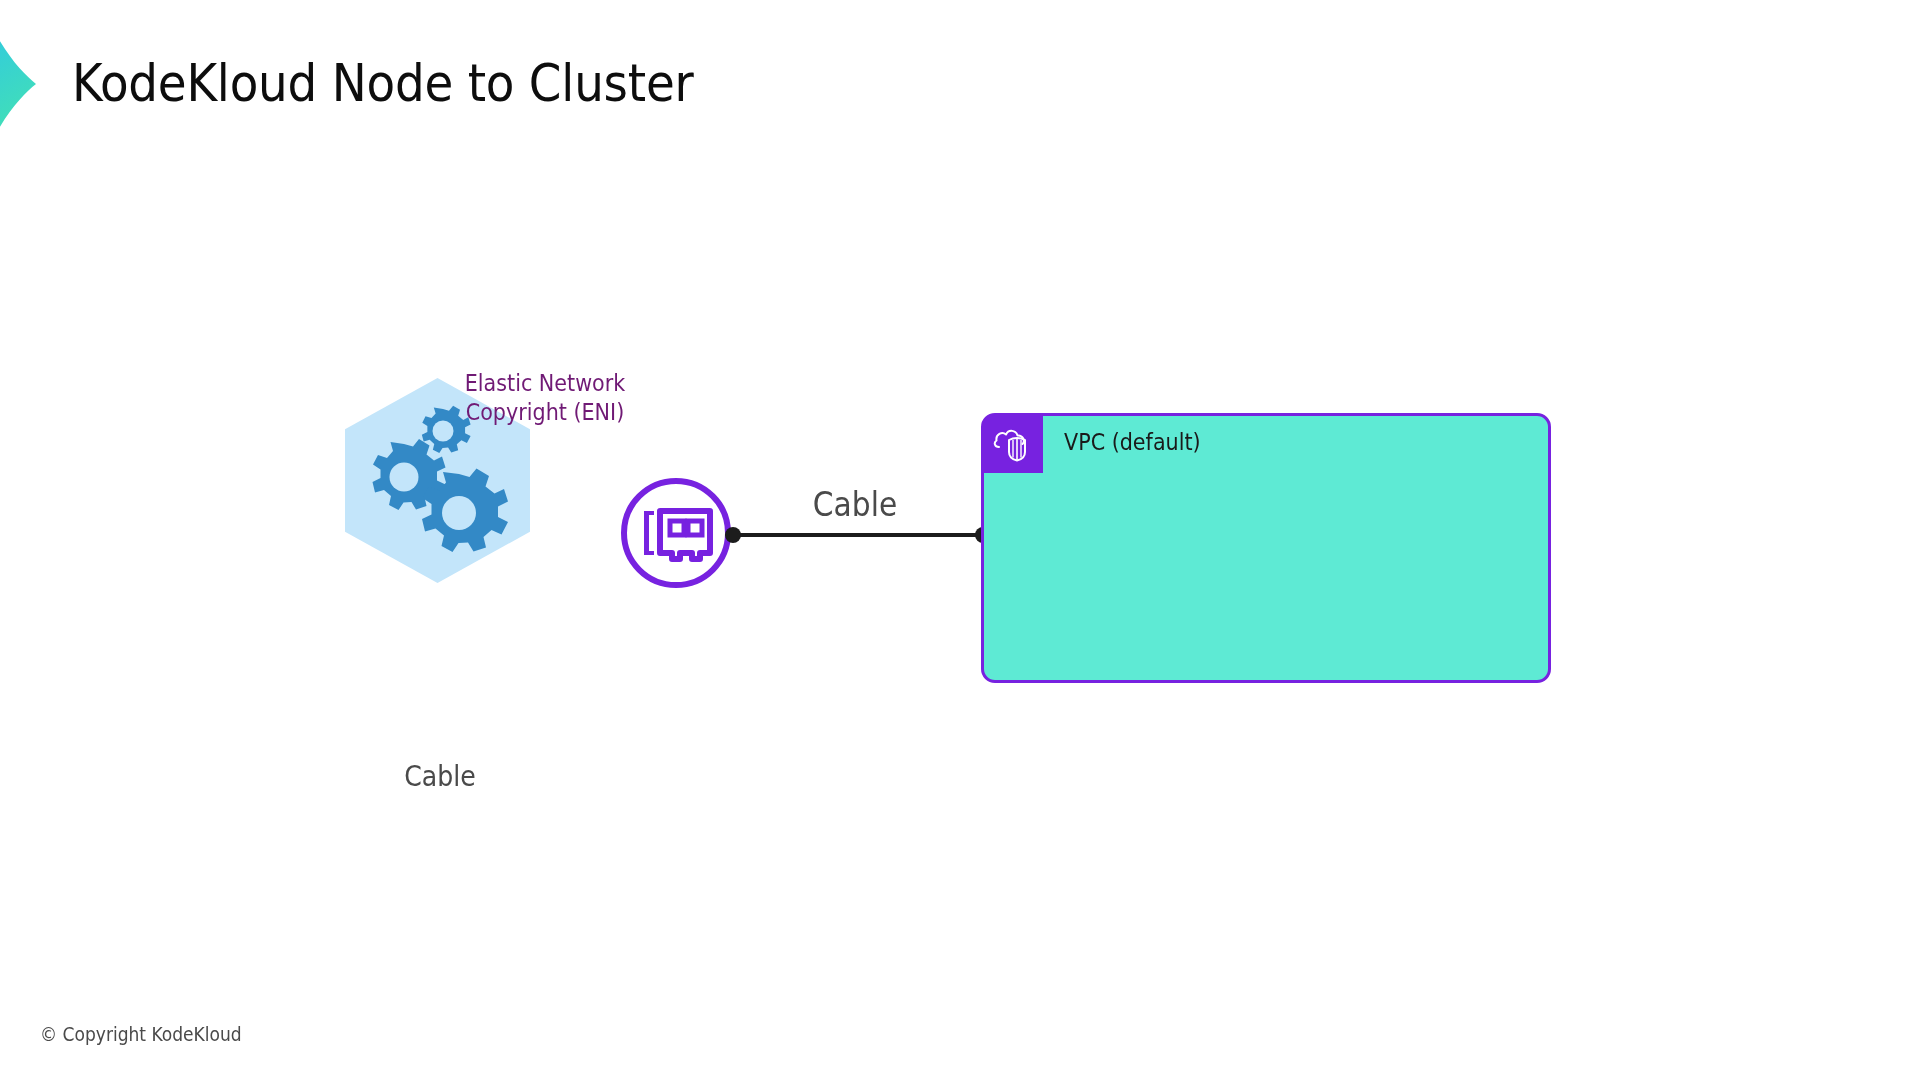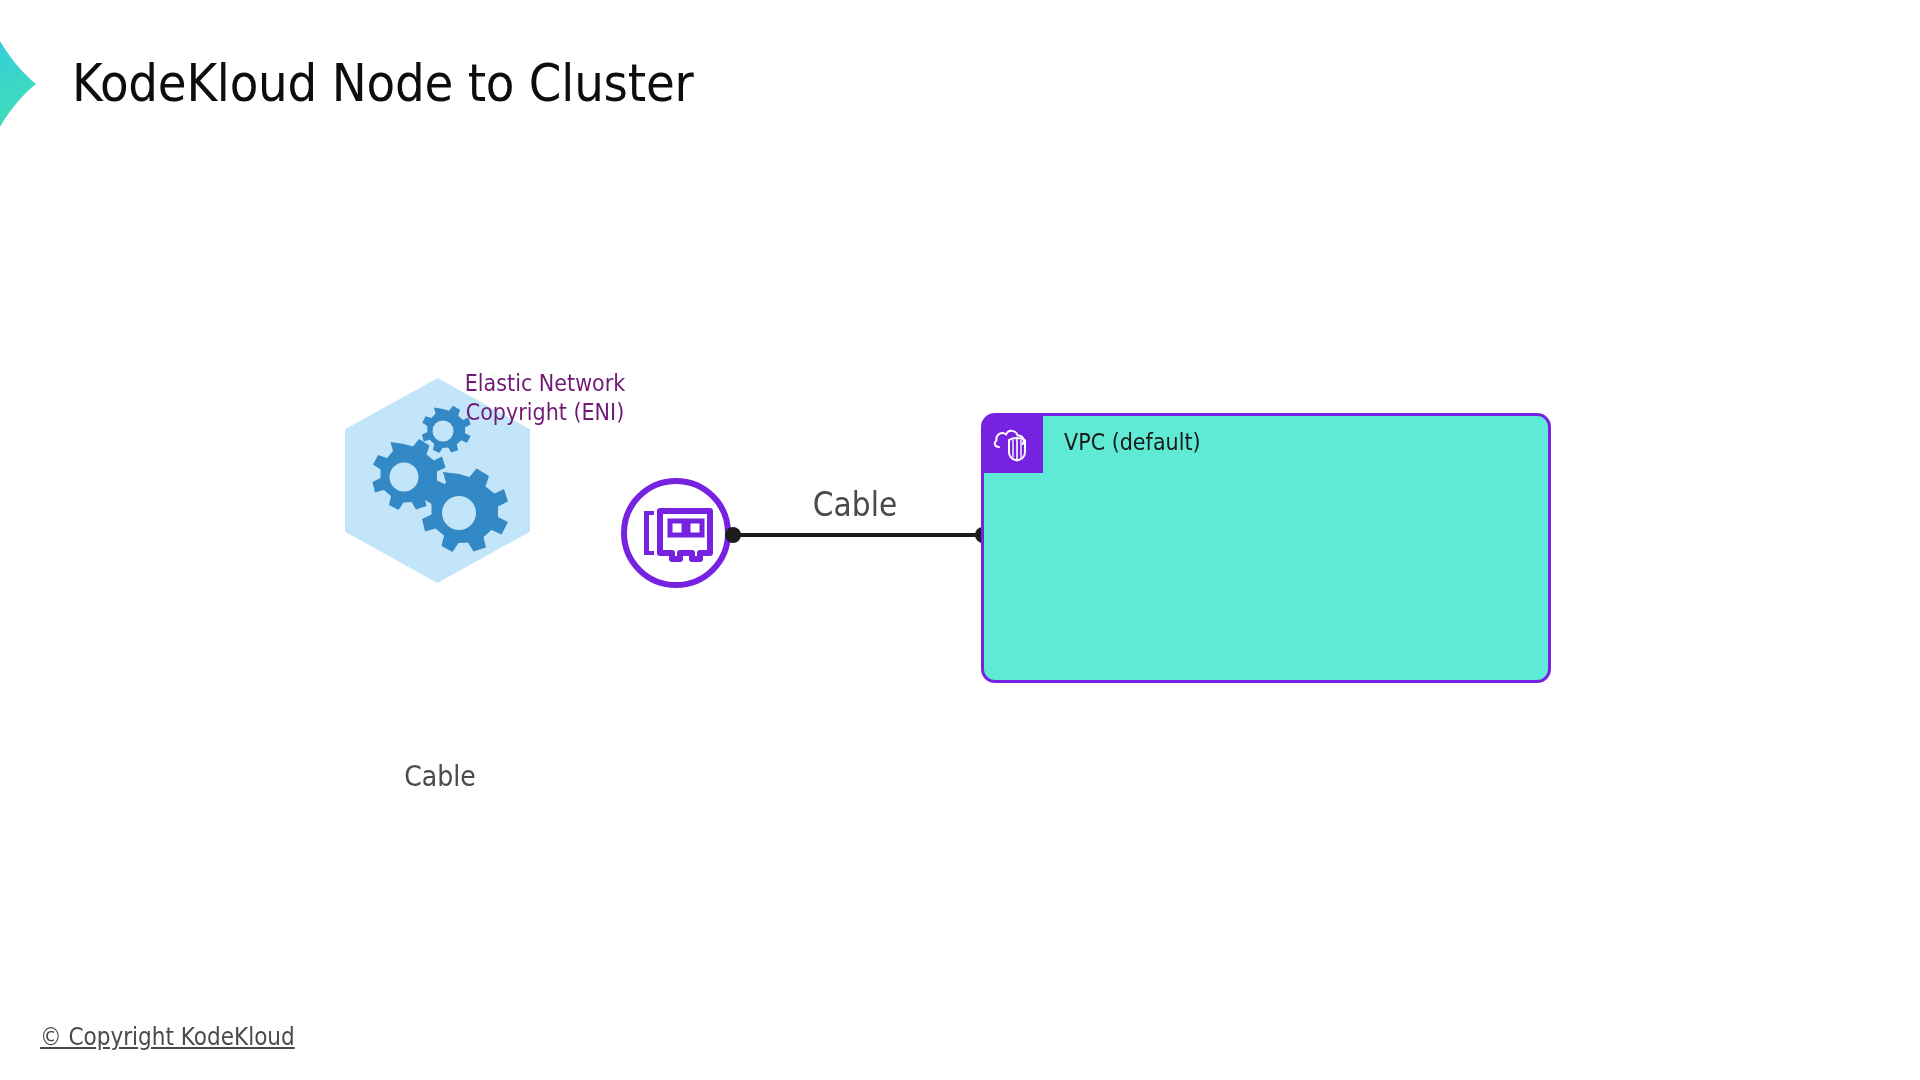--- a/index.html
+++ b/index.html
@@ -156,25 +156,24 @@
     color: #1d8410;
     font-family: "DejaVu Sans Condensed", "Liberation Sans Narrow", "Liberation Sans", sans-serif;
     font-stretch: condensed;
   }
 
   
   .footer-copyright {
     position: absolute;
     left: 40px;
     top: 1023px;
-    font-size: 24px;
+    font-size: 19px;
     color: #4a4a4a;
     font-family: "DejaVu Sans Condensed", "Liberation Sans Narrow", "Liberation Sans", sans-serif;
     font-stretch: condensed;
-    text-decoration: underline;
   }
 </style>
 </head>
 <body>
 
 <svg class="brand-chevron" viewBox="0 0 104 180" aria-hidden="true">
   <defs>
     <linearGradient id="chevGrad" x1="0" y1="0" x2="0.35" y2="1">
       <stop offset="0%" stop-color="#1fa8e8"></stop>
       <stop offset="45%" stop-color="#35cfd6"></stop>

